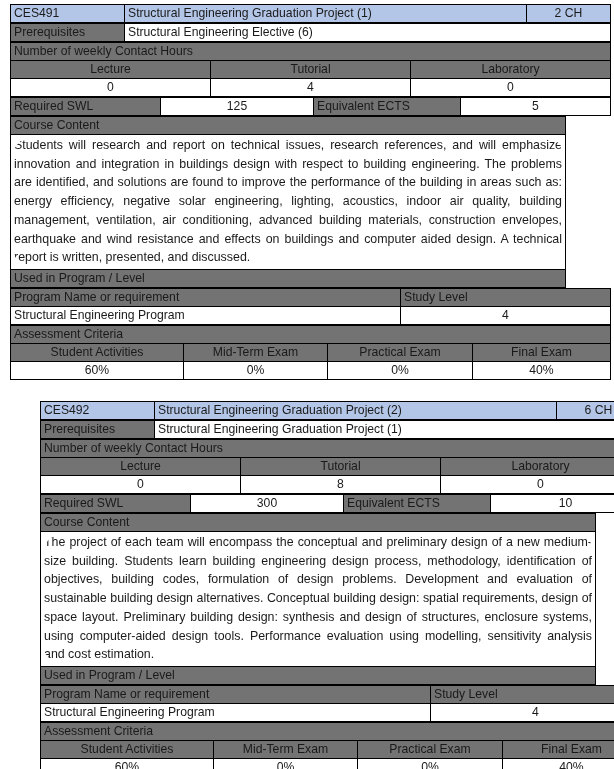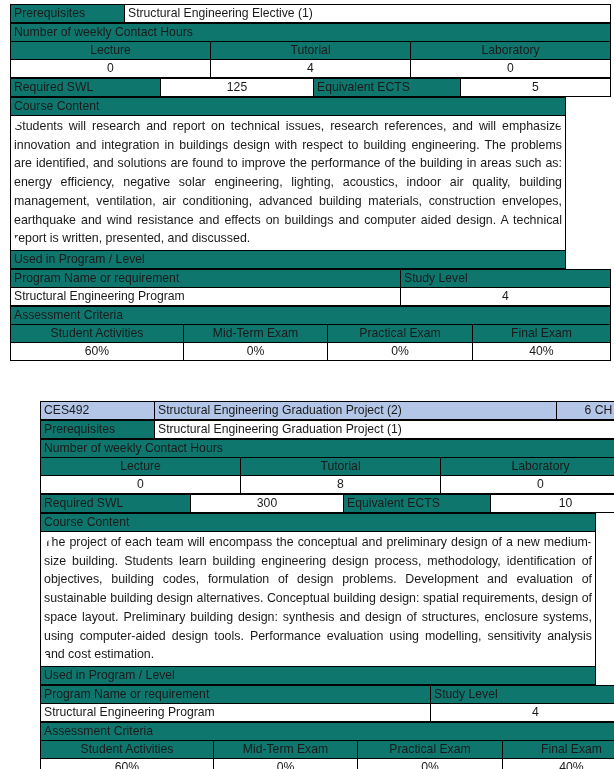--- a/index.html
+++ b/index.html
@@ -4,40 +4,54 @@
 <style>
   html, body { margin: 0; padding: 0; background: #ffffff; }
   body { width: 614px; height: 769px; position: relative; overflow: hidden;
          font-family: "Liberation Sans", "DejaVu Sans", sans-serif; color: #1a1a1a; }
   .course { position: absolute; left: 10px; width: 600px; }
   #course-0 { top: 4px; }
   #course-1 { top: 401px; padding-left: 30px; }
   table { border-collapse: collapse; width: 556px; table-layout: fixed; }
   td { border: 1px solid #000; padding: 0 3px; font-size: 12.2px; height: 17px;
        line-height: 17px; white-space: nowrap; overflow: hidden; vertical-align: middle; }
-  .g { background: #0f766e; }
+  .g { background: #737373; }
   .b { background: #b4c6e7; }
   .w { background: #ffffff; }
   .c { text-align: center; }
   .content { white-space: normal; text-align: justify; line-height: 18.7px; height: auto;
              padding: 1px 3px 2px 3px; font-size: 12.4px; border-radius: 24px; }
 </style>
 </head>
 <body>
 
 <div class="course" id="course-0">
   <table>
     <colgroup>
         <col style="width:114px">
+        <col style="width:402px">
+        <col style="width:84px">
+      </colgroup>
+    <tbody>
+        <tr>
+      <td class="b">CES491</td>
+      <td class="b">Structural Engineering Graduation Project (1)</td>
+      <td class="b c">2 CH</td>
+    </tr>
+  </tbody>
+    </table>
+  <table>
+    <colgroup>
+        <col style="width:114px">
         <col style="width:486px">
       </colgroup>
     <tbody>
         <tr>
       <td class="g">Prerequisites</td>
-      <td class="w">Structural Engineering Elective (1)</td>
+      <td class="w">Structural Engineering Elective (6)</td>
     </tr>
   </tbody>
     </table>
   <table>
     <colgroup>
         <col style="width:200px">
         <col style="width:200px">
         <col style="width:200px">
       </colgroup>
     <tbody>

